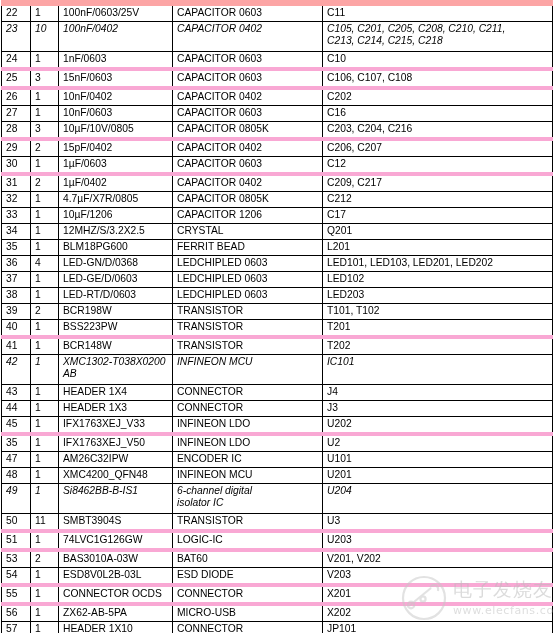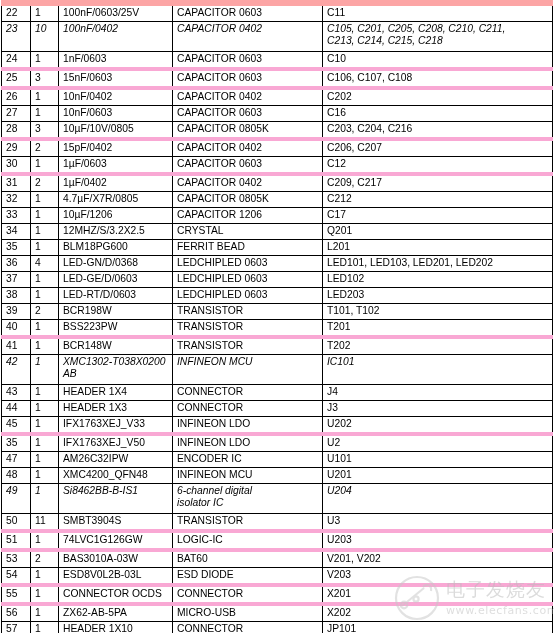--- a/index.html
+++ b/index.html
@@ -56,21 +56,21 @@
   tr.first-row > td { border-top: 6px solid #fca5a5; }
 
   td.pos, td.qty { text-align: left; }
 
   
   tr.tall > td { height: 27px; font-style: italic; }
 
   
   #watermark {
     position: absolute;
-    right: 8px;
+    right: 1px;
     bottom: 4px;
     width: 152px;
     height: 62px;
     pointer-events: none;
     opacity: 0.5;
   }
   #watermark .wm-badge {
     position: absolute;
     left: 0;
     top: 8px;

